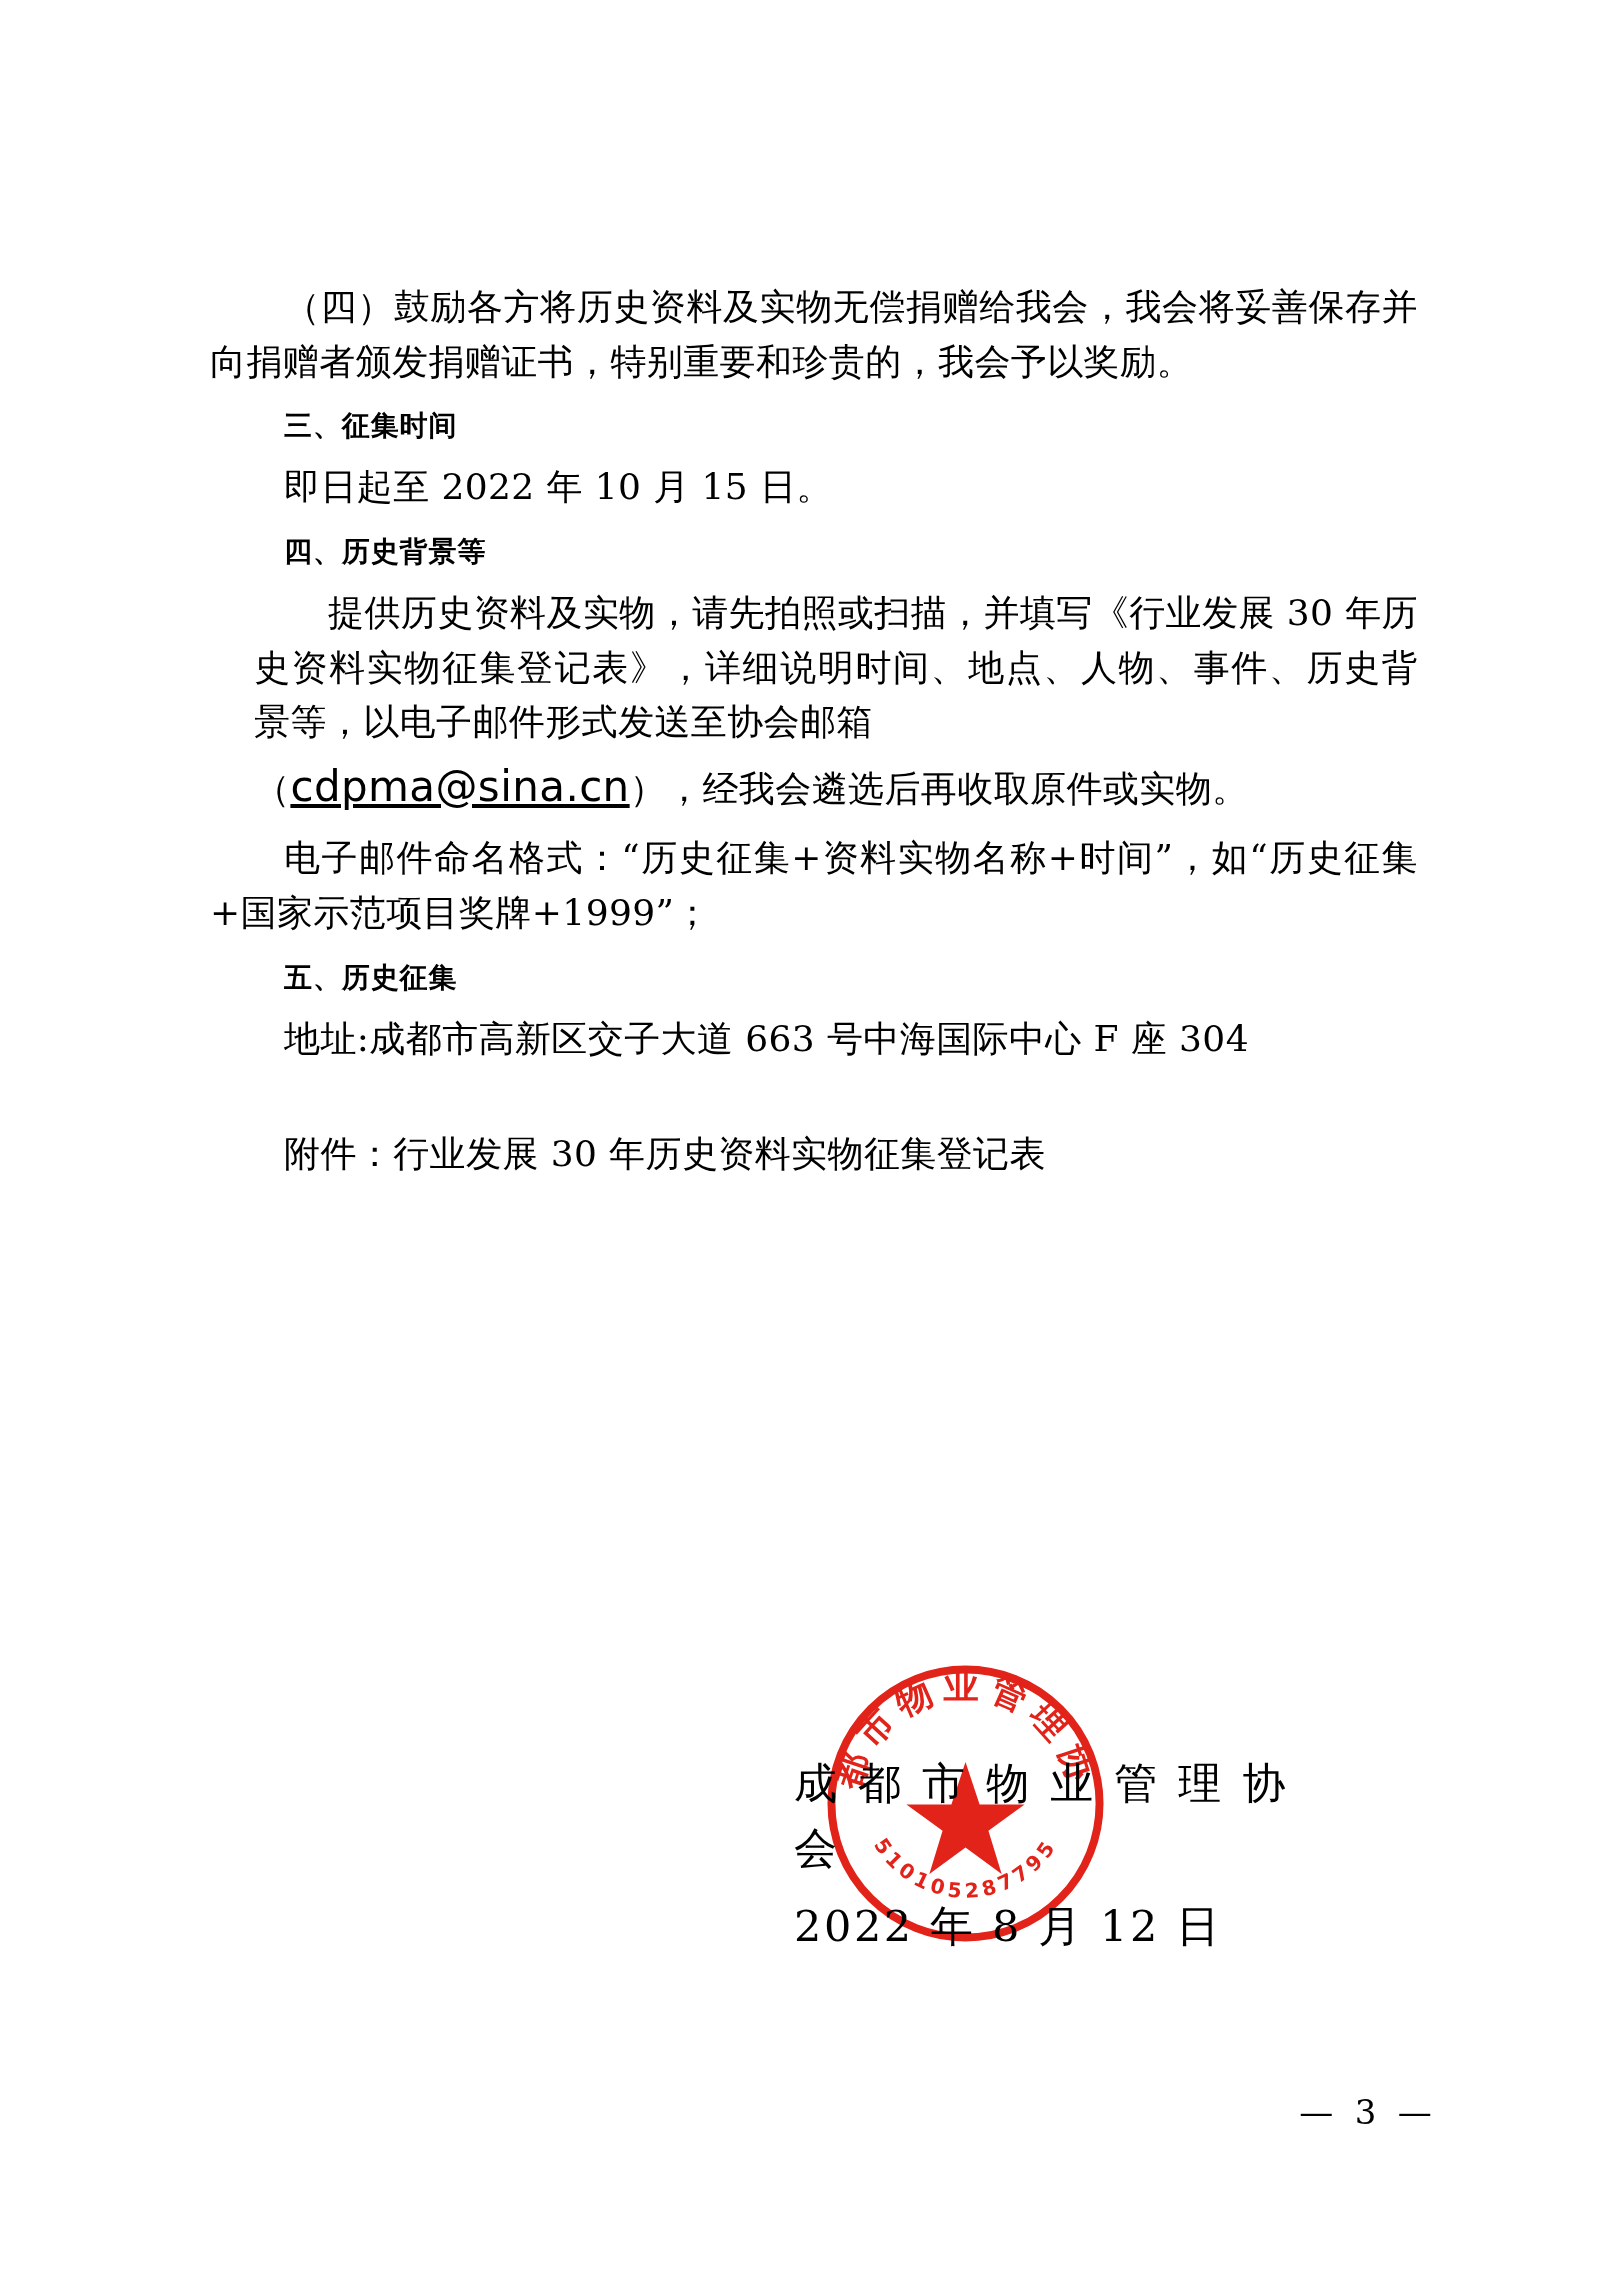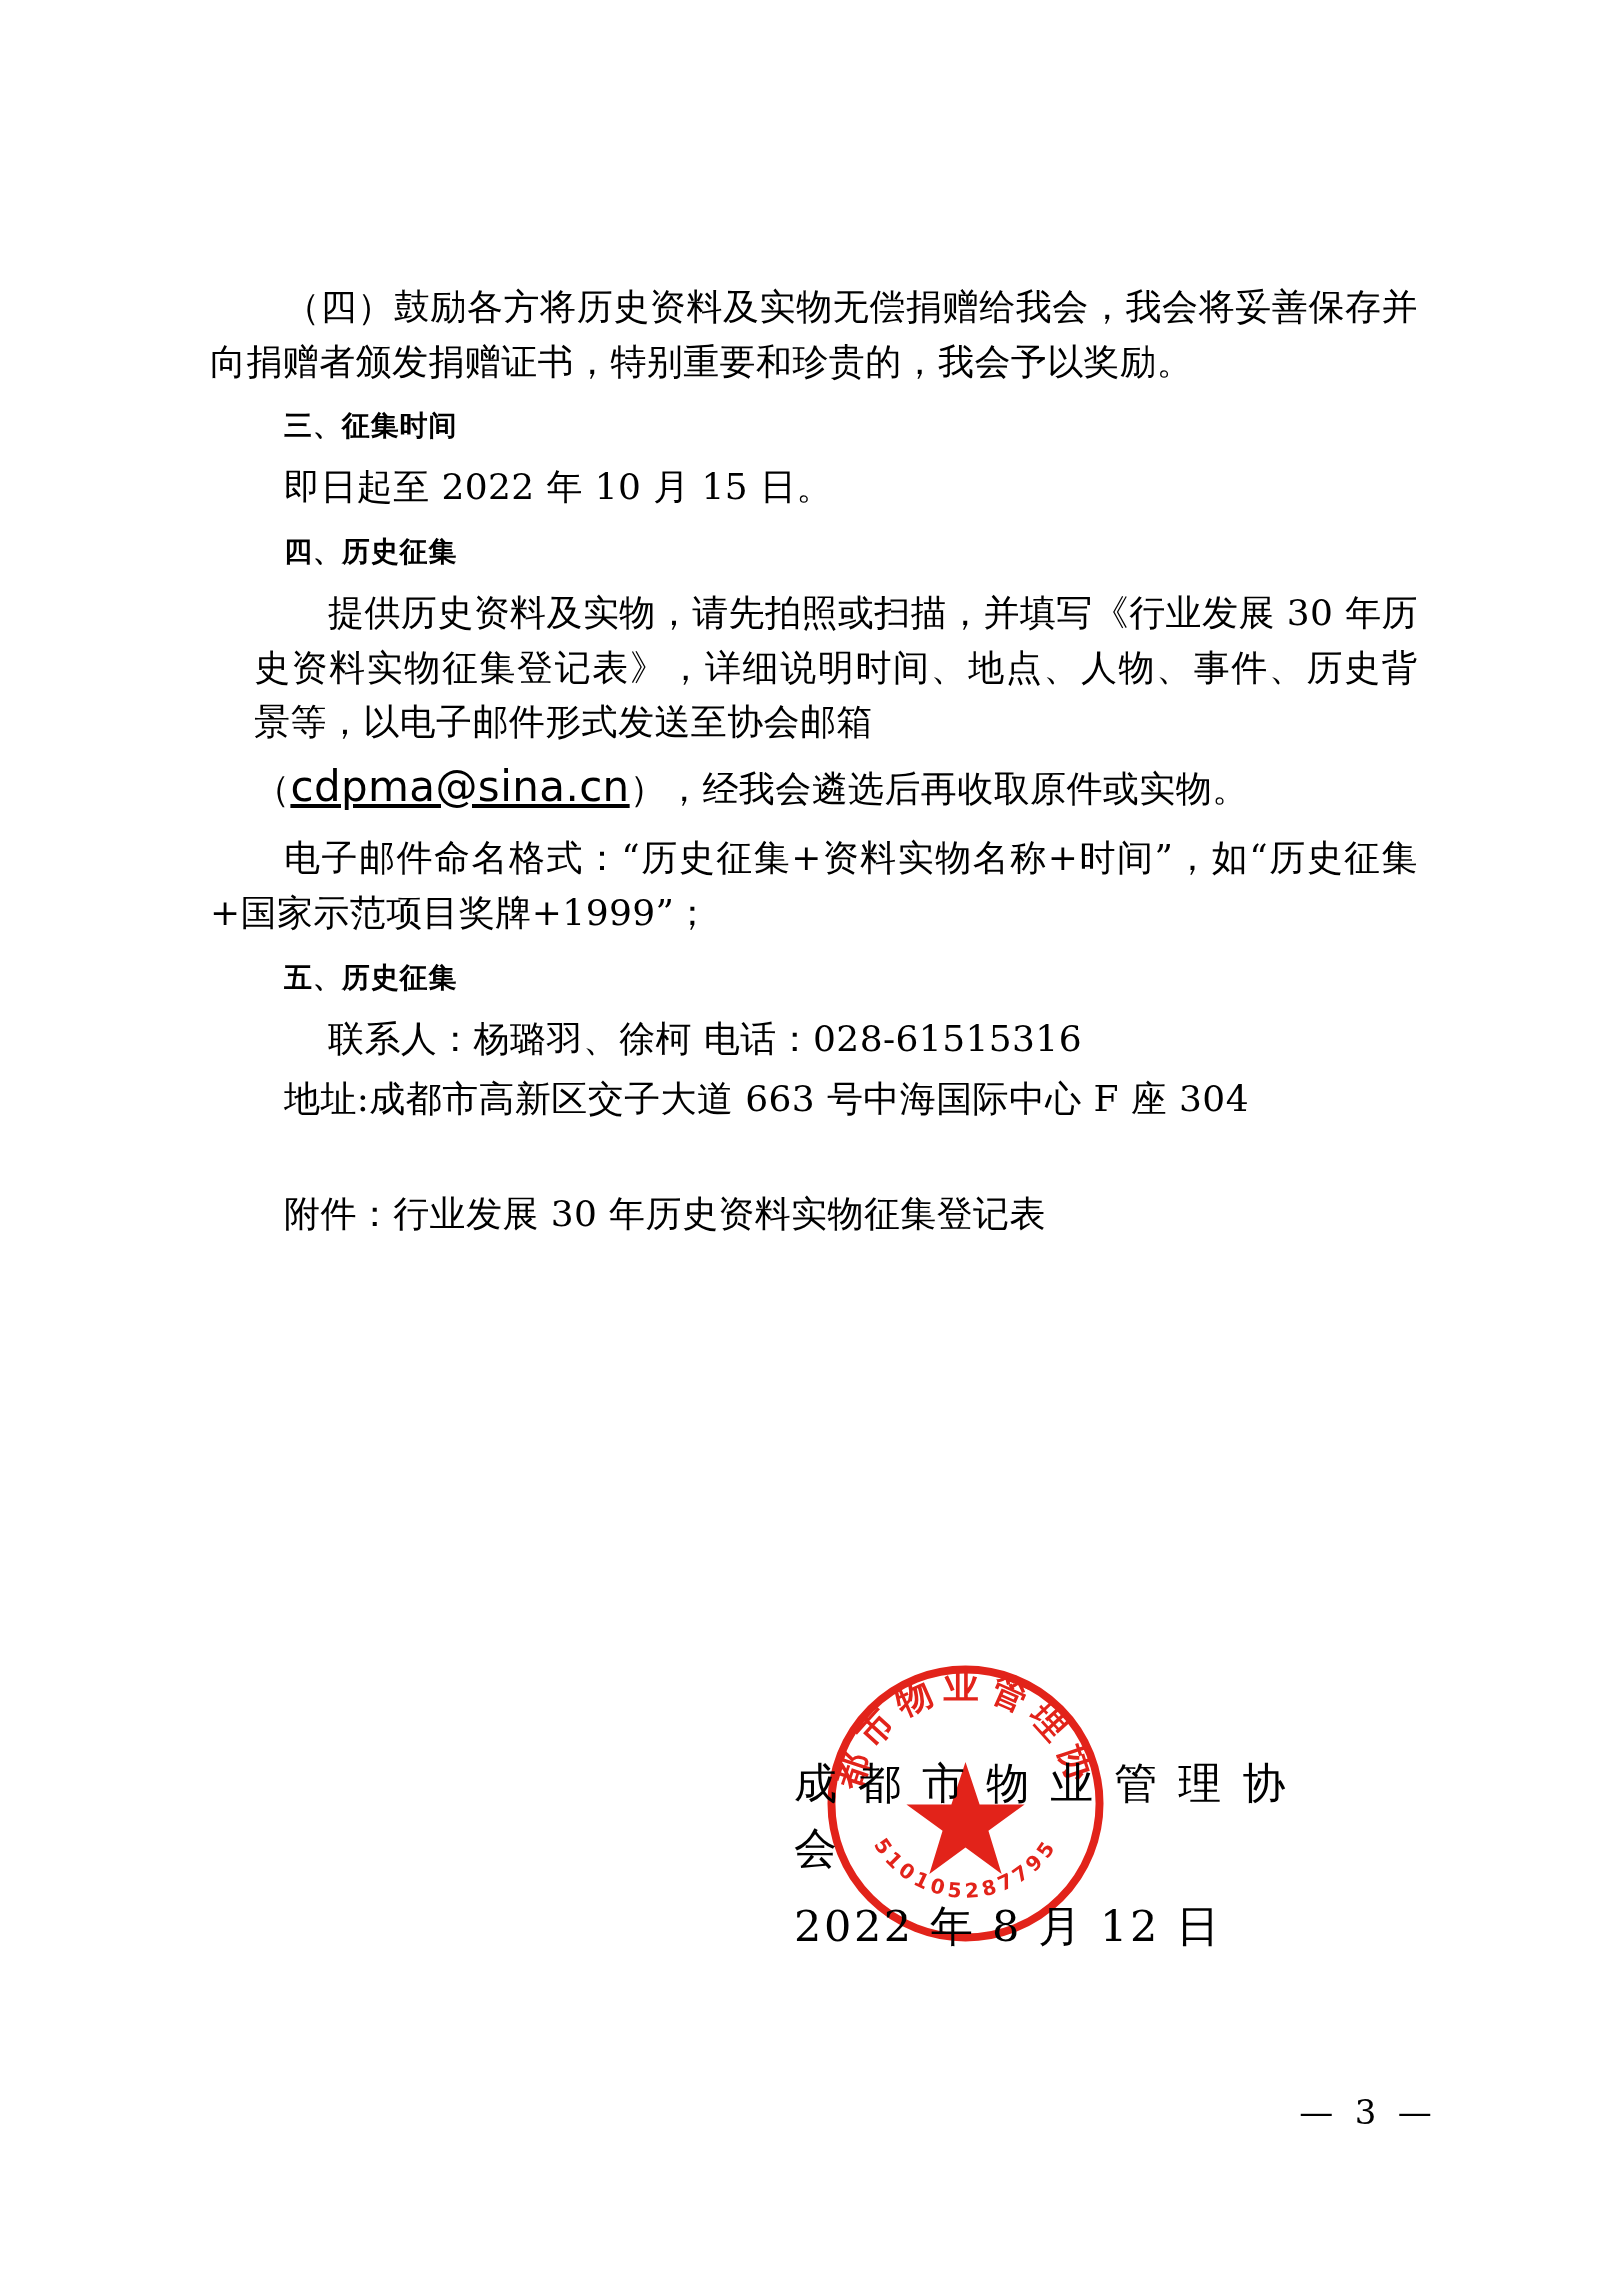--- a/index.html
+++ b/index.html
@@ -110,31 +110,30 @@
 <div class="page">
 
   <div class="content">
 
     <p class="indent para">（四）鼓励各方将历史资料及实物无偿捐赠给我会，我会将妥善保存并向捐赠者颁发捐赠证书，特别重要和珍贵的，我会予以奖励。</p>
 
     <p class="heading">三、征集时间</p>
 
     <p class="indent para">即日起至 2022 年 10 月 15 日。</p>
 
-    <p class="heading">四、历史征集</p>
+    <p class="heading">四、历史背景等</p>
 
     <p class="indent tight"><span>提供历史资料及实物，请先拍照或扫描，并填写《行业发展 30 年历史资料实物征集登记表》，详细说明时间、地点、人物、事件、历史背景等，以电子邮件形式发送至协会邮箱</span></p>
 
     <p class="tight" style="text-indent:0; margin-bottom:12.3px;"><span>（</span><a class="email-link" href="#">cdpma@sina.cn</a><span>），经我会遴选后再收取原件或实物。</span></p>
 
     <p class="indent para">电子邮件命名格式：“历史征集+资料实物名称+时间”，如“历史征集+国家示范项目奖牌+1999”；</p>
 
     <p class="heading">五、历史征集</p>
 
-    <p class="indent tight">联系人：杨璐羽、徐柯 电话：028-61515316</p>
 
     <p class="indent para">地址:成都市高新区交子大道 663 号中海国际中心 F 座 304</p>
 
     <div class="gap-l"></div>
 
     <p class="indent para">附件：行业发展 30 年历史资料实物征集登记表</p>
 
   </div>
 
   <div class="seal">

